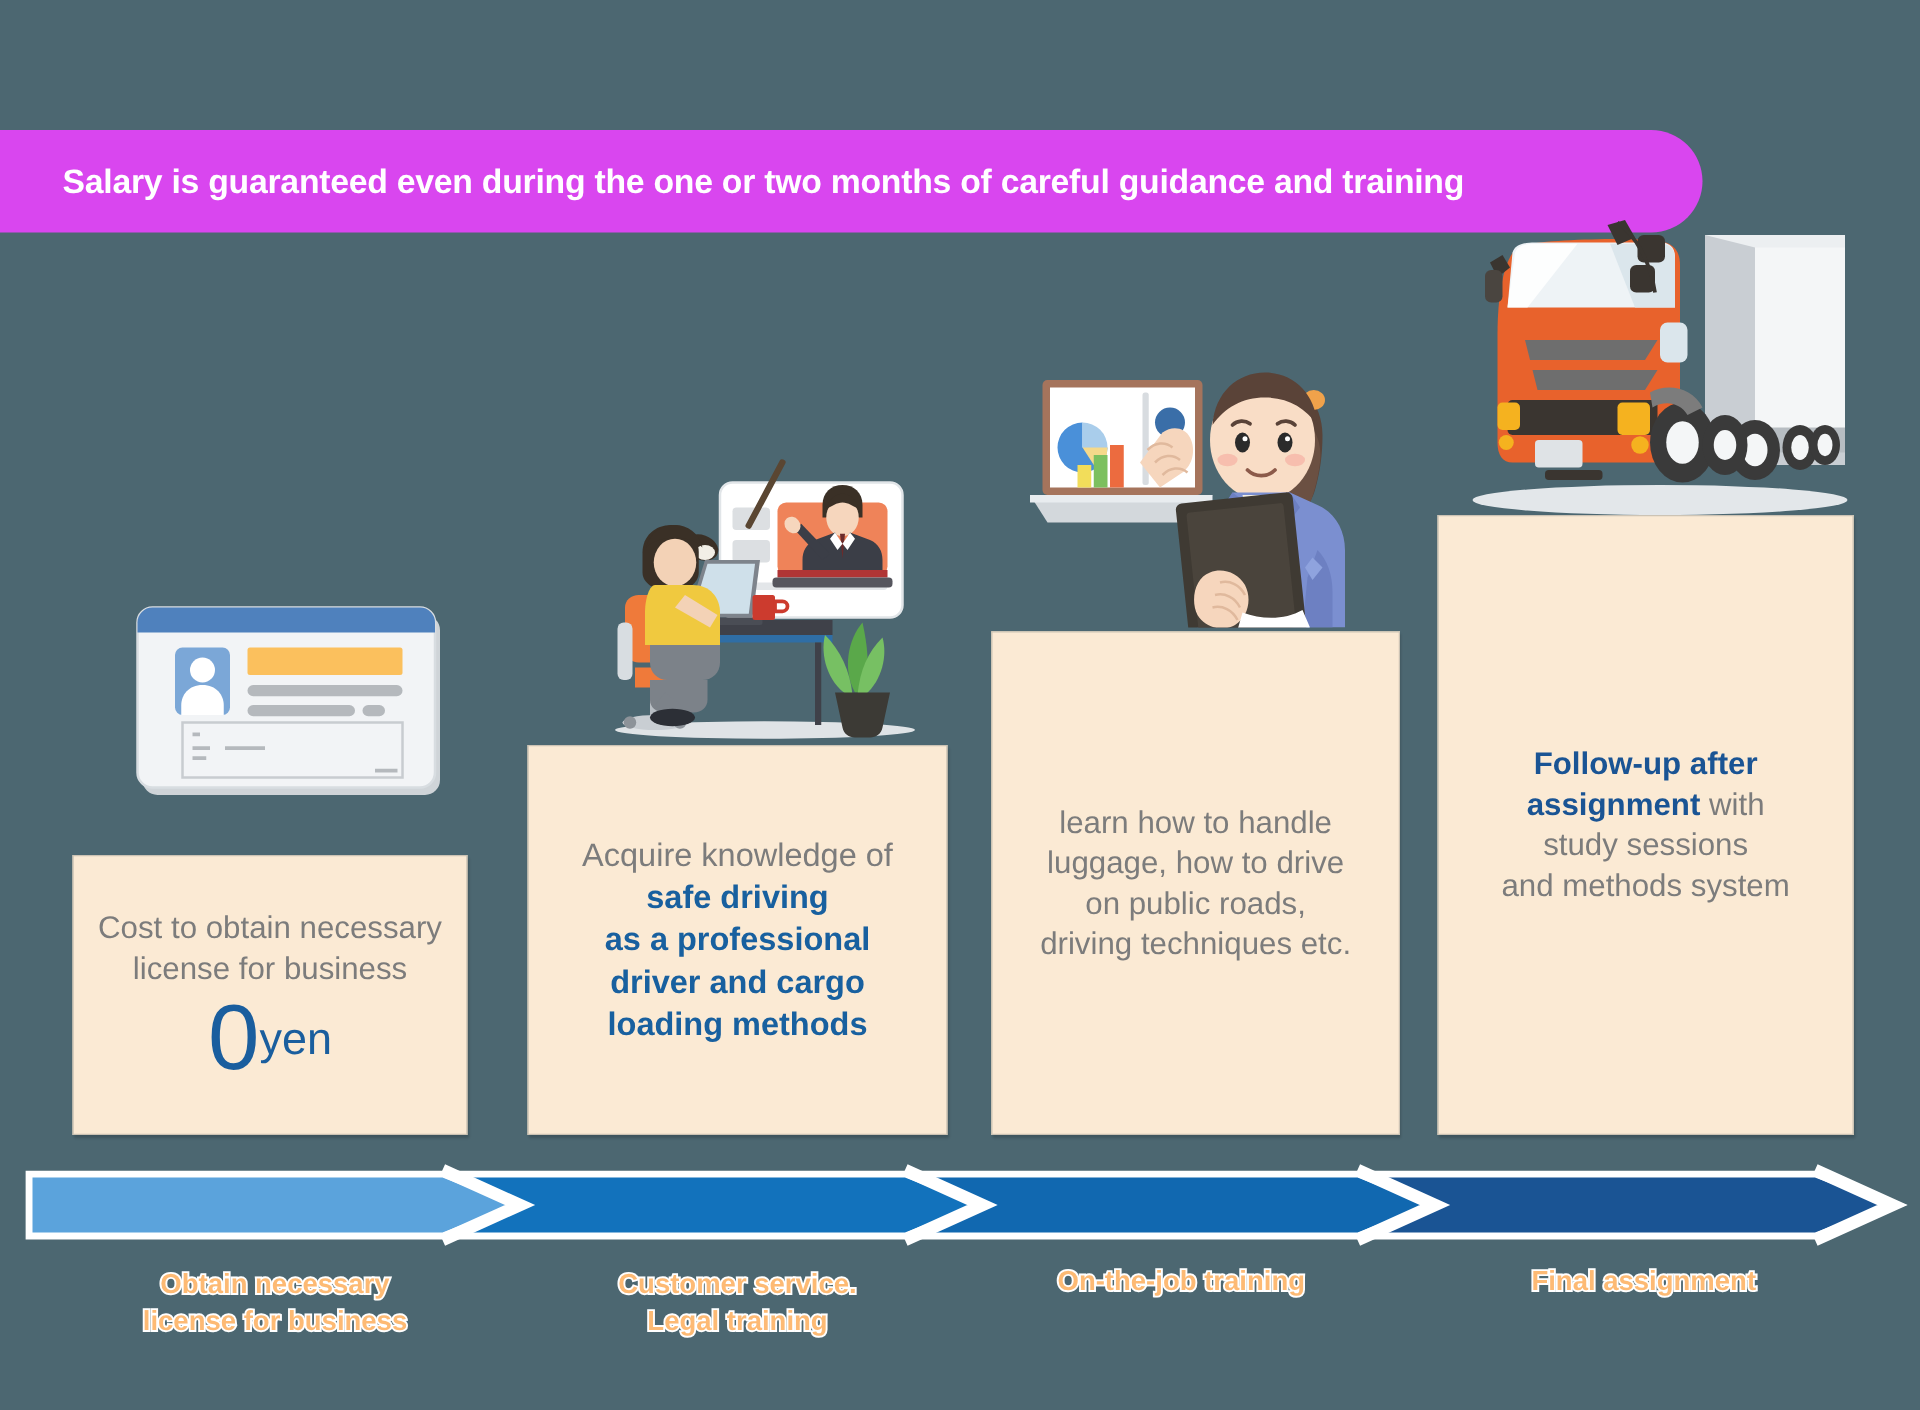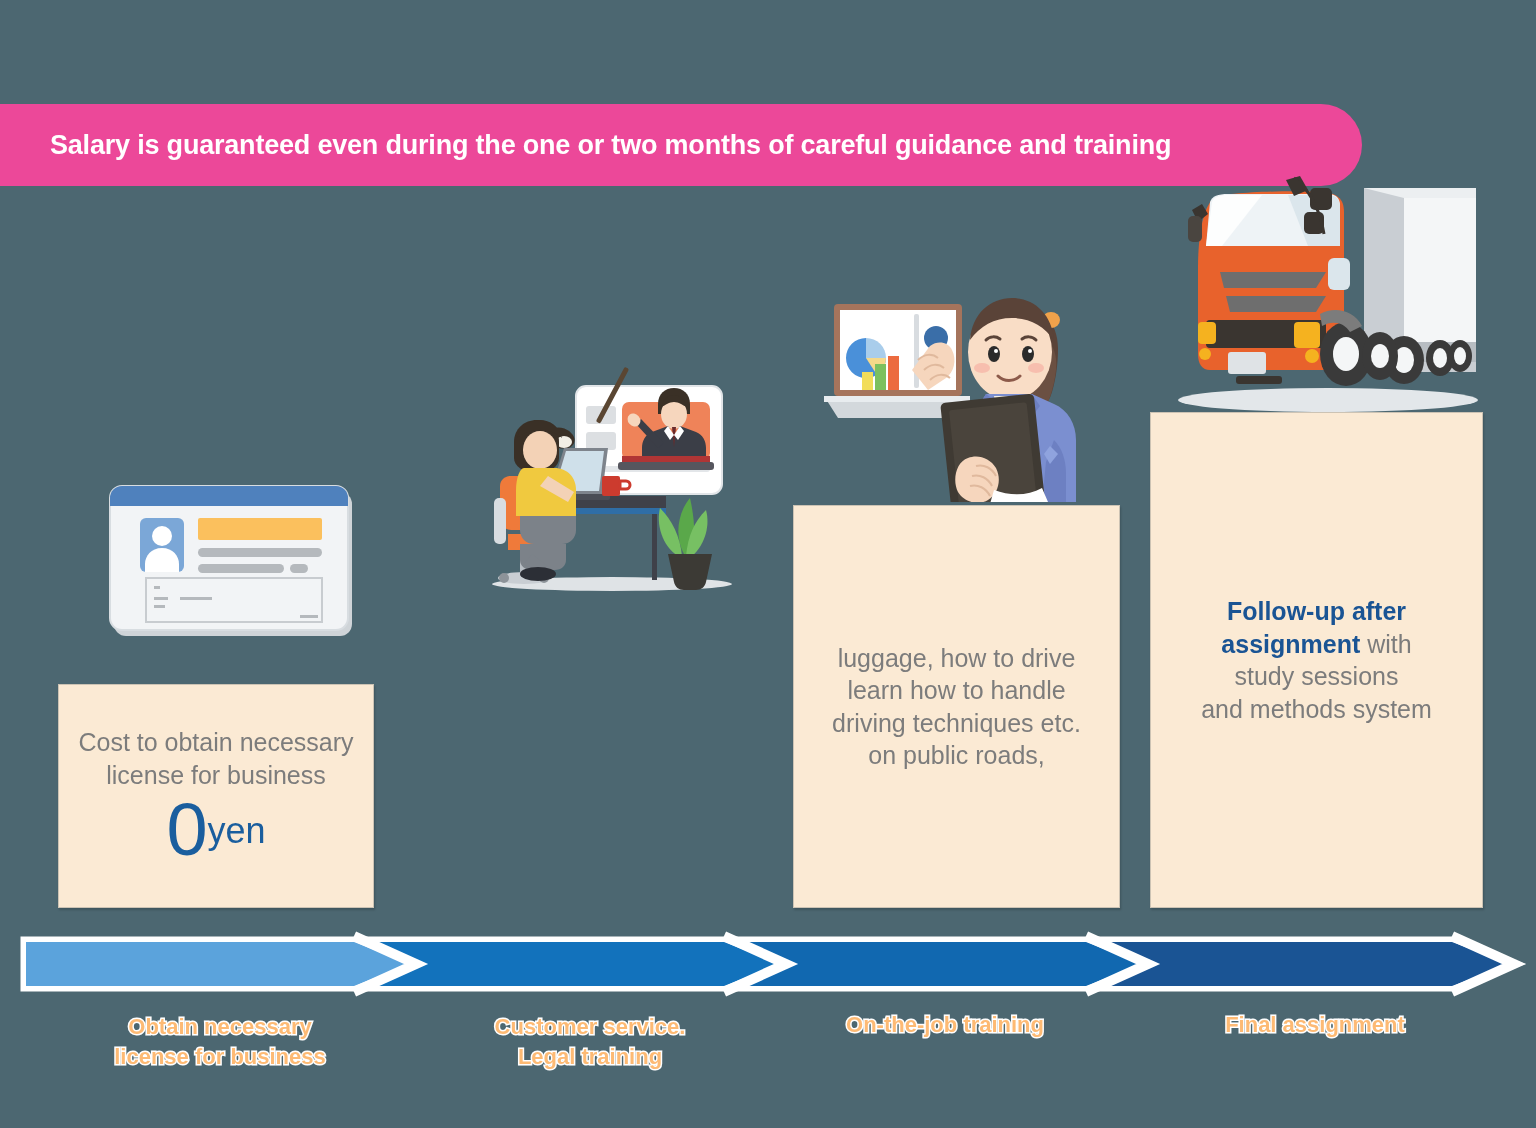--- a/index.html
+++ b/index.html
@@ -8,21 +8,21 @@
     background: #4c6771;
     font-family: "Liberation Sans", sans-serif;
     overflow: hidden;
   }
   #stage { position: relative; width: 1536px; height: 1128px; background: #4c6771; }
 
   
   .banner {
     position: absolute; left: 0; top: 104px;
     width: 1362px; height: 82px;
-    background: #ec4899;
+    background: #d946ef;
     border-top-right-radius: 41px;
     border-bottom-right-radius: 41px;
     display: flex; align-items: center;
     z-index: 6;
   }
   .banner-text {
     color: #ffffff; font-size: 27px; font-weight: bold;
     letter-spacing: -0.2px; margin-left: 50px;
     white-space: nowrap;
   }
@@ -287,27 +287,36 @@
   <div class="card" id="card1">
     <div class="card-inner">
       <span class="ln gray">Cost to obtain necessary</span>
       <span class="ln gray">license for business</span>
       <span class="ln yenline">
         <span class="zero">0</span><span class="yen">yen</span>
       </span>
     </div>
   </div>
 
+  <div class="card" id="card2">
+    <div class="card-inner">
+      <span class="ln gray">Acquire knowledge of</span>
+      <span class="ln blue">safe driving</span>
+      <span class="ln blue">as a professional</span>
+      <span class="ln blue">driver and cargo</span>
+      <span class="ln blue">loading methods</span>
+    </div>
+  </div>
 
   <div class="card" id="card3">
     <div class="card-inner">
+      <span class="ln gray">learn how to handle</span>
       <span class="ln gray">luggage, how to drive</span>
-      <span class="ln gray">learn how to handle</span>
+      <span class="ln gray">on public roads,</span>
       <span class="ln gray">driving techniques etc.</span>
-      <span class="ln gray">on public roads,</span>
     </div>
   </div>
 
   <div class="card" id="card4">
     <div class="card-inner">
       <span class="ln blue-d">Follow-up after</span>
       <span class="ln"><span class="blue-d">assignment</span><span class="gray"> with</span></span>
       <span class="ln gray">study sessions</span>
       <span class="ln gray">and methods system</span>
     </div>

